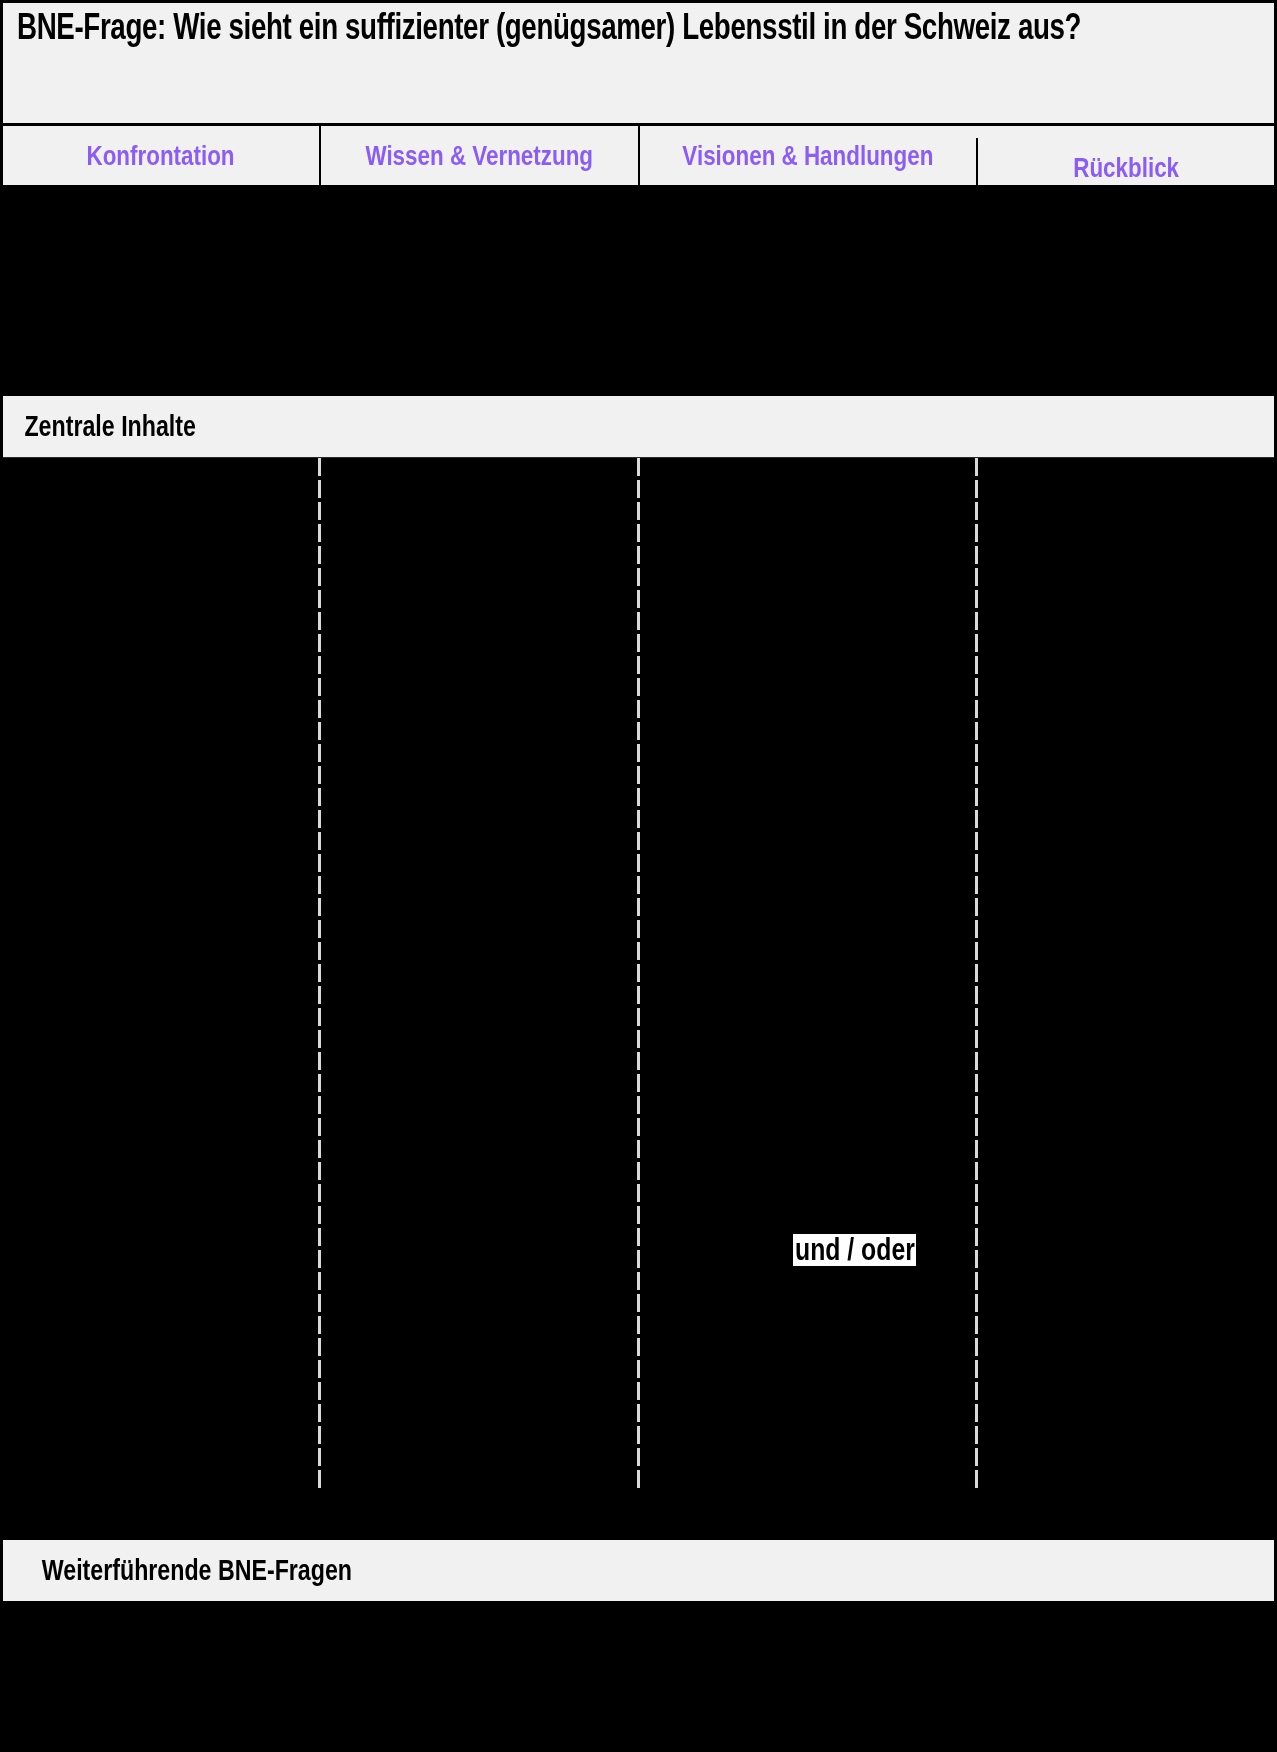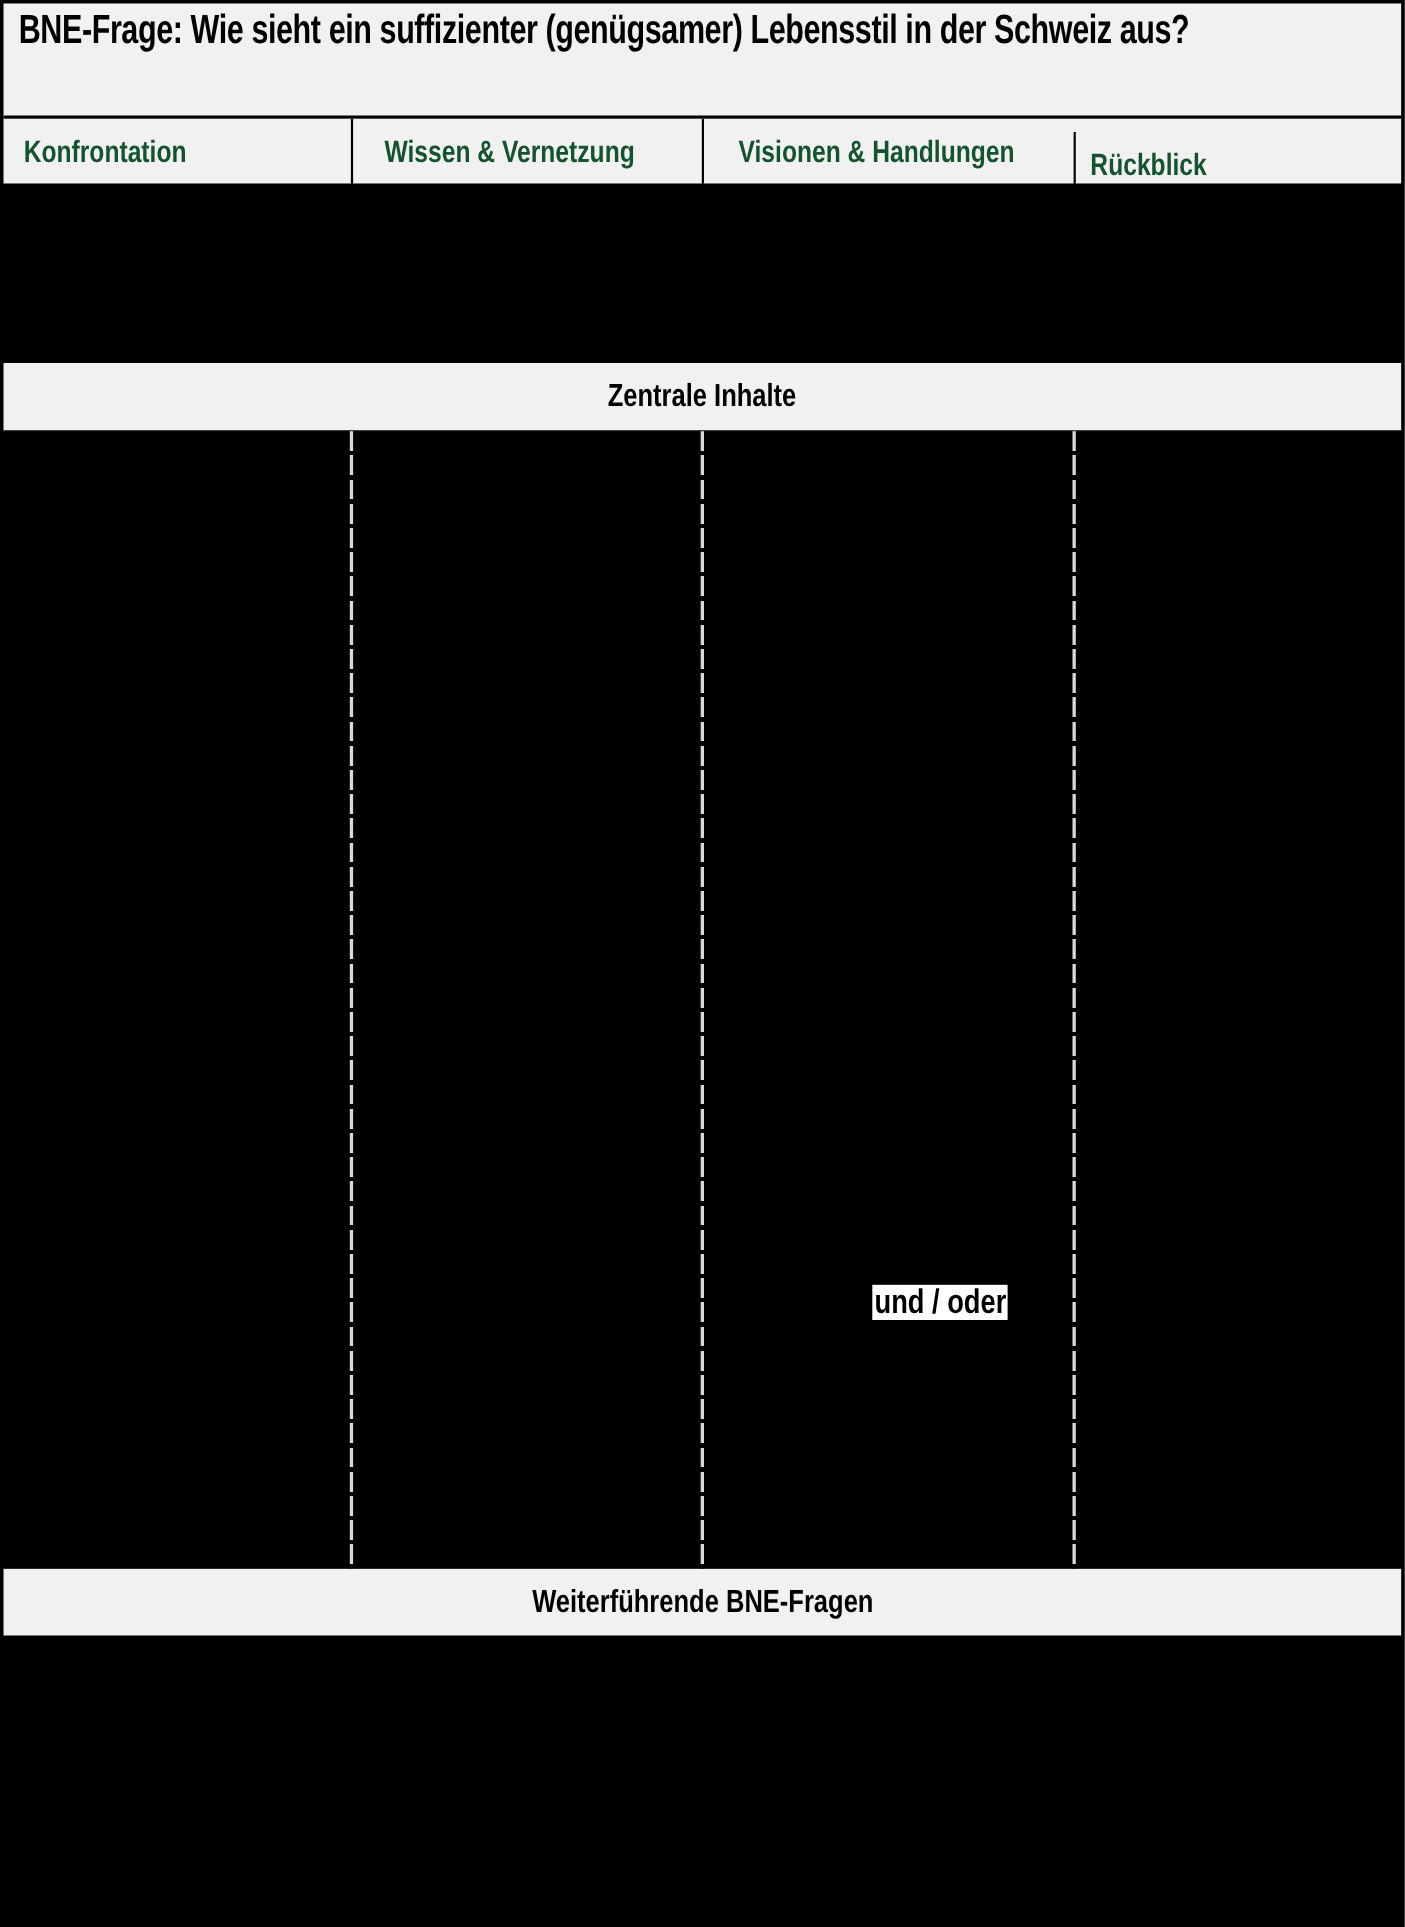--- a/index.html
+++ b/index.html
@@ -32,21 +32,21 @@
   }
   .cond-c {
     display: inline-block;
     white-space: nowrap;
     transform: scaleX(0.80);
     transform-origin: 50% 50%;
   }
 
   
   .title-block {
-    height: 105px;
+    height: 123px;
     background: var(--panel-bg);
     border-bottom: 3px solid var(--border);
     padding: 7px 14px 0 14px;
     color: #000;
   }
   .title-line {
     font-size: 37px;
     font-weight: bold;
     line-height: 33px;
     letter-spacing: -0.5px;
@@ -55,44 +55,46 @@
   
   .phase-row {
     height: 59px;
     background: var(--panel-bg);
     display: flex;
     flex-direction: row;
   }
   .phase-cell {
     display: flex;
     align-items: center;
+    justify-content: center;
     font-size: 28px;
     font-weight: bold;
-    color: #14532d;
+    color: #8b5cf6;
     height: 100%;
   }
   .phase-cell + .phase-cell { border-left: 2px solid var(--border); }
   .pc1 { width: 316px; }
   .pc2 { width: 319px; }
   .pc3 { width: 338px; }
   .pc4 { width: 298px; margin-top: 12px; }
 
   
   .redacted-top { height: 163px; background: var(--content-bg); }
   .redacted-bottom { flex: 1 1 auto; background: var(--content-bg); }
 
   
   .section-bar {
     background: var(--panel-bg);
     display: flex;
     align-items: center;
-    justify-content: center;
+    justify-content: flex-start;
     font-size: 29px;
     font-weight: bold;
     color: #000;
+    margin-top: 48px;
   }
   .bar-central { height: 62px; border-bottom: 1px solid #2a2a2a; }
   .bar-further { height: 61px; }
 
   
   .work-area {
     height: 1034px;
     background: var(--content-bg);
     position: relative;
   }

